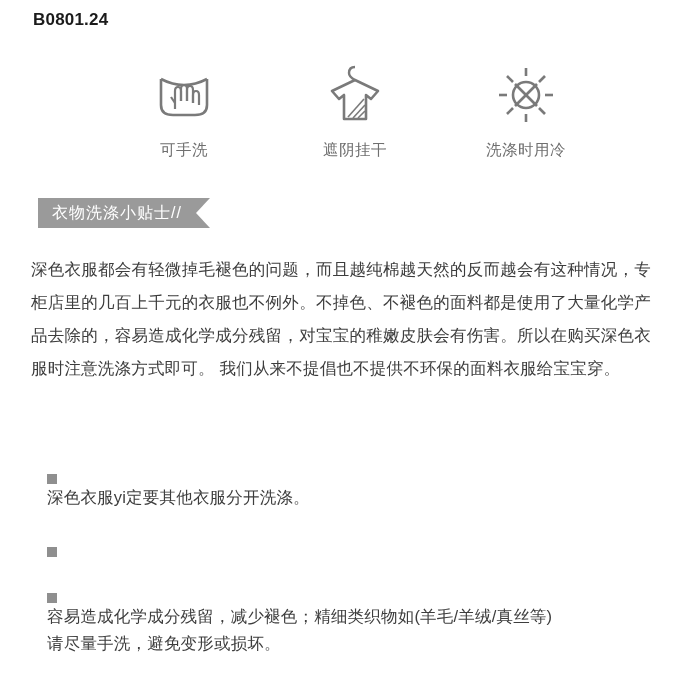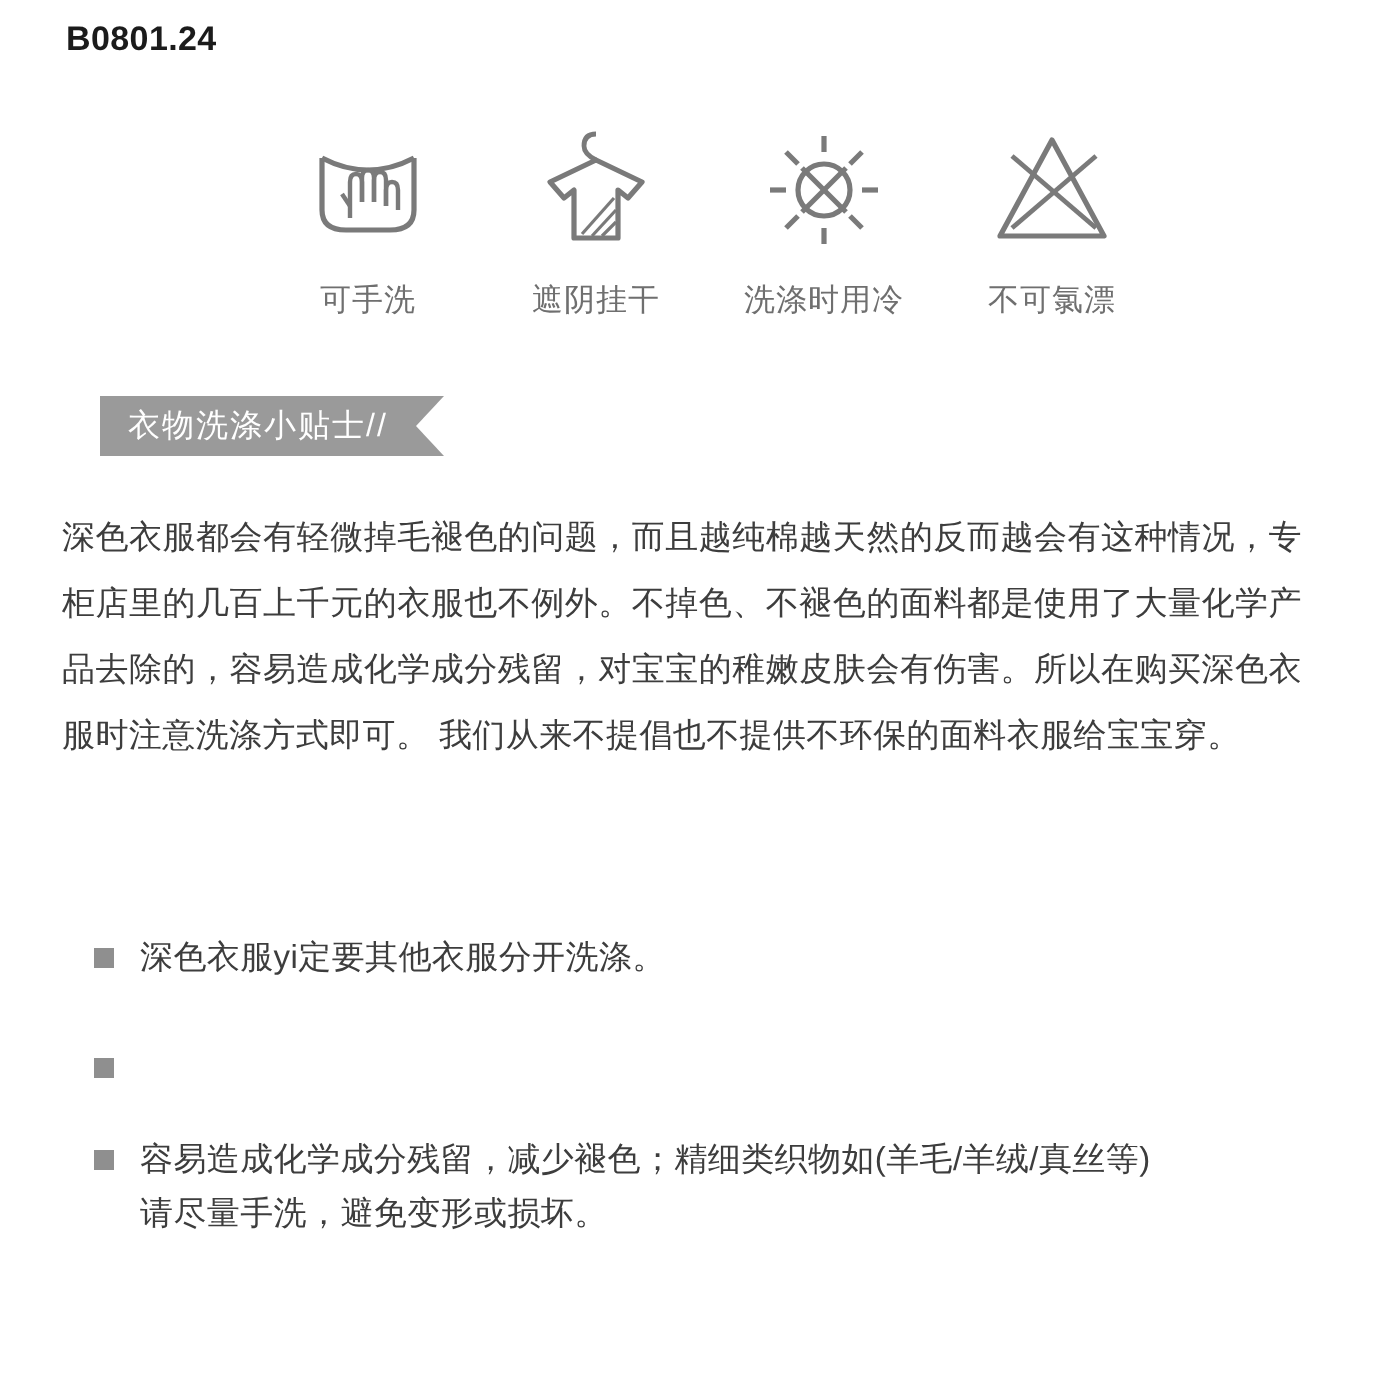--- a/index.html
+++ b/index.html
@@ -57,21 +57,21 @@
     margin-top: 12px;
     font-size: 15.5px;
     color: #6f6f6f;
     letter-spacing: 0.5px;
     white-space: nowrap;
   }
 
   
   .banner {
     position: absolute;
-    left: 50px;
+    left: 38px;
     top: 198px;
     height: 30px;
     display: flex;
     align-items: stretch;
   }
   .banner-body {
     background: #9a9a9a;
     color: #ffffff;
     font-size: 16px;
     letter-spacing: 1px;
@@ -105,20 +105,21 @@
   .bullets {
     position: absolute;
     left: 47px;
     top: 466px;
     width: 620px;
   }
   .bullet {
     display: flex;
     align-items: flex-start;
     margin-bottom: 28px;
+    flex-direction: column;
   }
   .bullet-mark {
     width: 10px;
     height: 10px;
     background: #8f8f8f;
     margin-top: 8px;
     margin-right: 13px;
     flex: 0 0 auto;
   }
   .bullet-text {
@@ -180,30 +181,20 @@
             <line x1="13" y1="50" x2="19" y2="44"></line>
             <line x1="45" y1="18" x2="51" y2="12"></line>
           </g>
           <line x1="21" y1="20" x2="43" y2="42" stroke="#7a7a7a" stroke-width="2.6"></line>
           <line x1="43" y1="20" x2="21" y2="42" stroke="#7a7a7a" stroke-width="2.6"></line>
         </svg>
       </div>
       <div class="care-caption">洗涤时用冷</div>
     </div>
 
-    <div class="care-item">
-      <div class="care-glyph">
-        <svg width="64" height="58" viewBox="0 0 64 58">
-          <path d="M32 4 L58 52 L6 52 Z" fill="none" stroke="#7a7a7a" stroke-width="2.6" stroke-linejoin="round"></path>
-          <line x1="12" y1="12" x2="54" y2="48" stroke="#7a7a7a" stroke-width="2.4"></line>
-          <line x1="54" y1="12" x2="12" y2="48" stroke="#7a7a7a" stroke-width="2.4"></line>
-        </svg>
-      </div>
-      <div class="care-caption">不可氯漂</div>
-    </div>
 
   </div>
 
   <div class="banner">
     <div class="banner-body">衣物洗涤小贴士//</div>
     <div class="banner-tail"></div>
   </div>
 
   <div class="para">深色衣服都会有轻微掉毛褪色的问题，而且越纯棉越天然的反而越会有这种情况，专柜店里的几百上千元的衣服也不例外。不掉色、不褪色的面料都是使用了大量化学产品去除的，容易造成化学成分残留，对宝宝的稚嫩皮肤会有伤害。所以在购买深色衣服时注意洗涤方式即可。 我们从来不提倡也不提供不环保的面料衣服给宝宝穿。</div>
 

